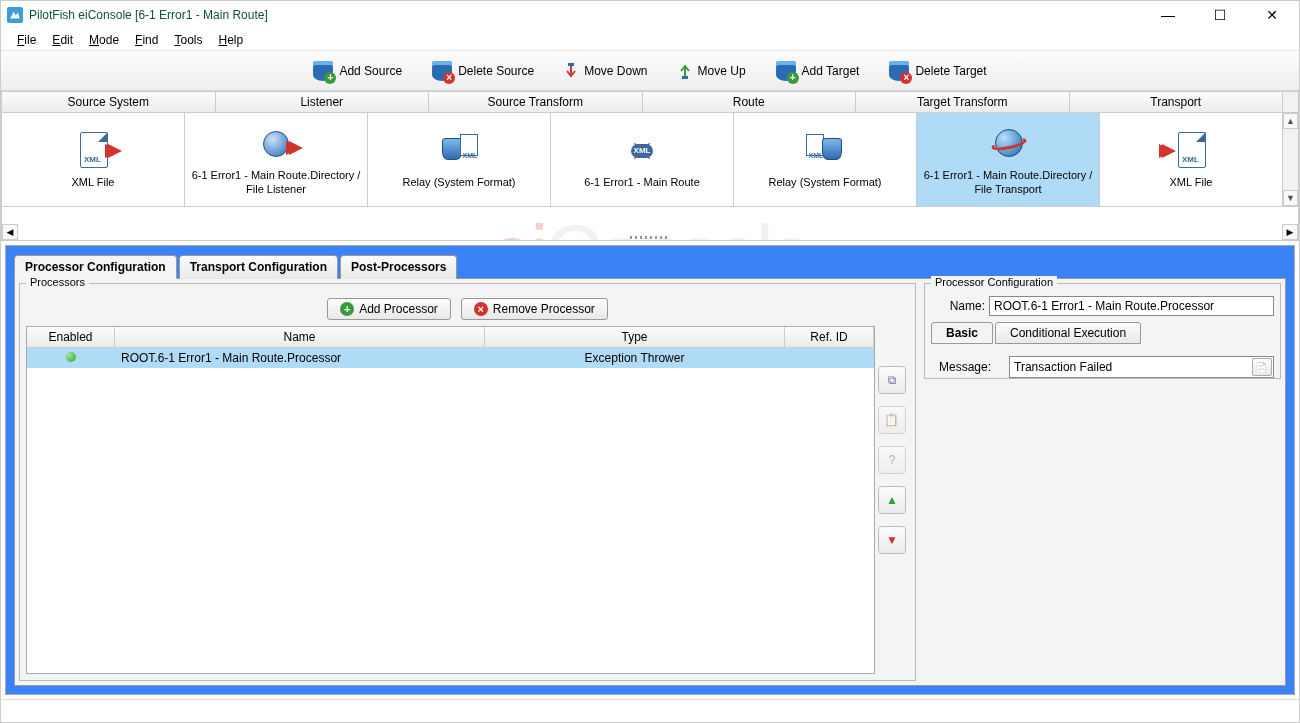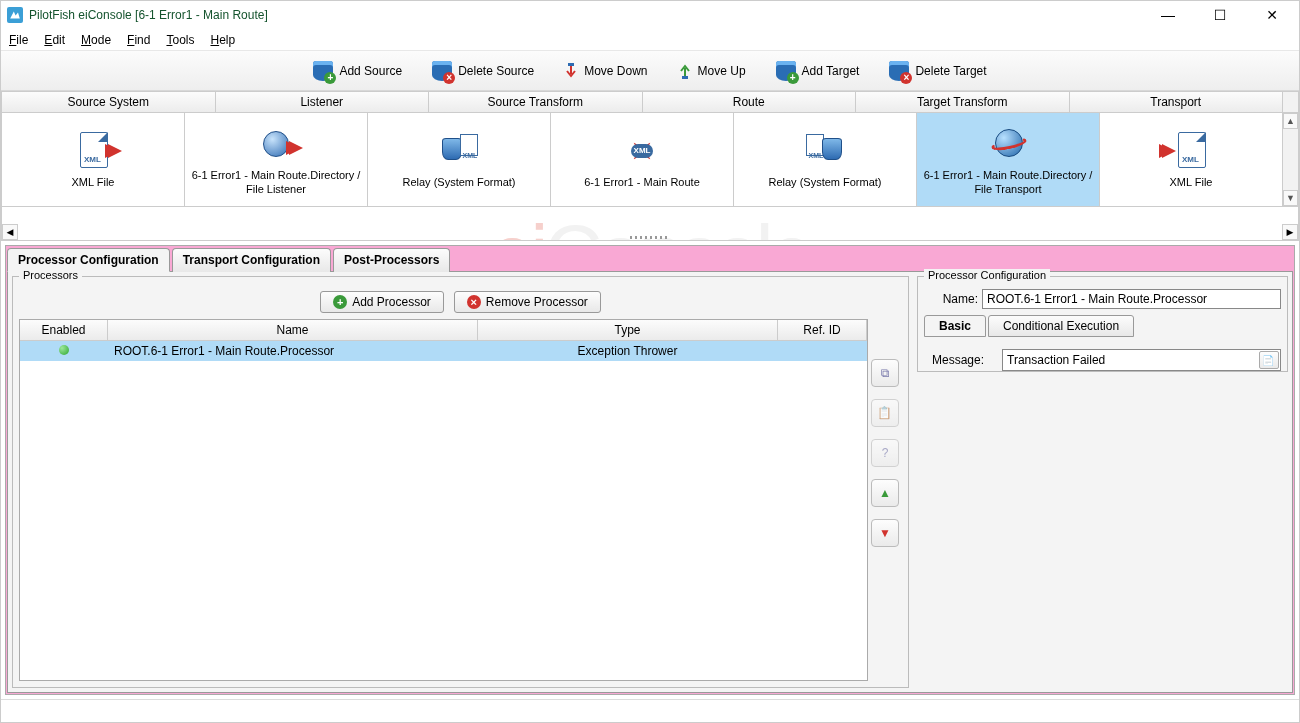--- a/index.html
+++ b/index.html
@@ -7,21 +7,21 @@
 
 
 .titlebar { height: 28px; display: flex; align-items: center; padding: 0 6px; background: #fff; }
 .titlebar .app-icon { width: 16px; height: 16px; background: #3b9fd6; border-radius: 2px; margin-right: 6px; position: relative; }
 .titlebar .app-icon::after { content:""; position:absolute; inset:2px; background:#fff; clip-path: polygon(10% 80%, 40% 20%, 55% 55%, 75% 30%, 90% 80%); }
 .titlebar .title { color: #14532d; font-size: 12px; }
 .titlebar .win-controls { margin-left: auto; display: flex; gap: 18px; padding-right: 4px; }
 .titlebar .win-btn { width: 34px; height: 22px; display:flex; align-items:center; justify-content:center; font-size:14px; cursor:pointer; }
 
 
-.menubar { height: 22px; display: flex; align-items: center; padding: 0 0; border-bottom: 1px solid #e8e8e8; }
+.menubar { height: 22px; display: flex; align-items: center; padding: 0 8px; border-bottom: 1px solid #e8e8e8; }
 .menubar .menu-item { padding: 2px 8px; cursor: pointer; }
 .menubar .menu-item .ul { text-decoration: underline; }
 
 
 .toolbar { height: 40px; background: linear-gradient(#fcfcfc, #eeeeee); display:flex; align-items:center; justify-content:center; gap: 30px; border-bottom: 1px solid #d8d8d8; }
 .toolbar .tbtn { display:flex; align-items:center; gap:6px; cursor:pointer; font-size:12px; }
 .ticon { width:20px; height:20px; display:inline-block; position:relative; }
 .ticon.db { background:#2a6db4; border-radius:3px 3px 50% 50%/3px 3px 30% 30%; box-shadow: inset 0 4px 0 #6ab2f0; }
 .dbadge { position:absolute; right:-3px; bottom:-3px; width:12px; height:12px; border-radius:50%; display:flex; align-items:center; justify-content:center; font-size:10px; color:#fff; font-weight:bold; }
 .dbadge.add { background:#3a9a3a; }
@@ -45,21 +45,21 @@
 
 
 .wm-area { height: 34px; border:1px solid #ccc; border-top:none; background:#fff; position:relative; display:flex; align-items:center; justify-content:center; overflow:hidden; }
 .wm-area .wm { font-size:80px; font-weight:200; color:#f2f2f2; letter-spacing:-4px; position:relative; top:30px; }
 .wm-area .wm .red { color:#f6d0cc; }
 .wm-area .gripper { position:absolute; bottom:1px; left:50%; transform:translateX(-50%); width:40px; height:3px; background:repeating-linear-gradient(90deg,#999 0 2px,transparent 2px 5px); }
 .wm-area .hbtn { position:absolute; width:16px; height:16px; bottom:0; display:flex; align-items:center; justify-content:center; border:1px solid #ccc; background:#f9f9f9; font-size:9px; }
 .wm-area .hbtn.left { left:0; } .wm-area .hbtn.right { right:0; }
 
 
-.workspace { border:1px solid #aaa; margin:4px; height: 450px; background:#f9a8d4; padding:1px; display:flex; flex-direction:column;justify-content:flex-end; }
+.workspace { border:1px solid #aaa; margin:4px; height: 450px; background:#3b82f6; padding:8px; display:flex; flex-direction:column;justify-content:flex-end; }
 .tabstrip { display:flex; gap:2px; position:relative; top:1px; }
 .tab { padding:4px 10px; border:1px solid #999; border-bottom:none; background:linear-gradient(#fcfcfc,#e8e8e8); border-radius:4px 4px 0 0; cursor:pointer;font-weight:bold; }
 .tab.active { background:#f4f4f4; font-weight:bold; border-bottom:1px solid #f4f4f4; }
 .ws-body { flex:1; border:1px solid #999; background:#f4f4f4; display:flex; }
 
 
 .fs { border:1px solid #bbb; margin:4px; flex:1; display:flex; flex-direction:column; position:relative; }
 .fs > .legend { position:relative; top:-8px; left:6px; background:#f4f4f4; padding:0 4px; font-size:11px; display:inline-block; width:max-content; }
 .left-panel { width: 905px; display:flex; flex-direction:column; }
 .btnrow { display:flex; justify-content:center; gap:10px; margin:2px 0 6px; }

